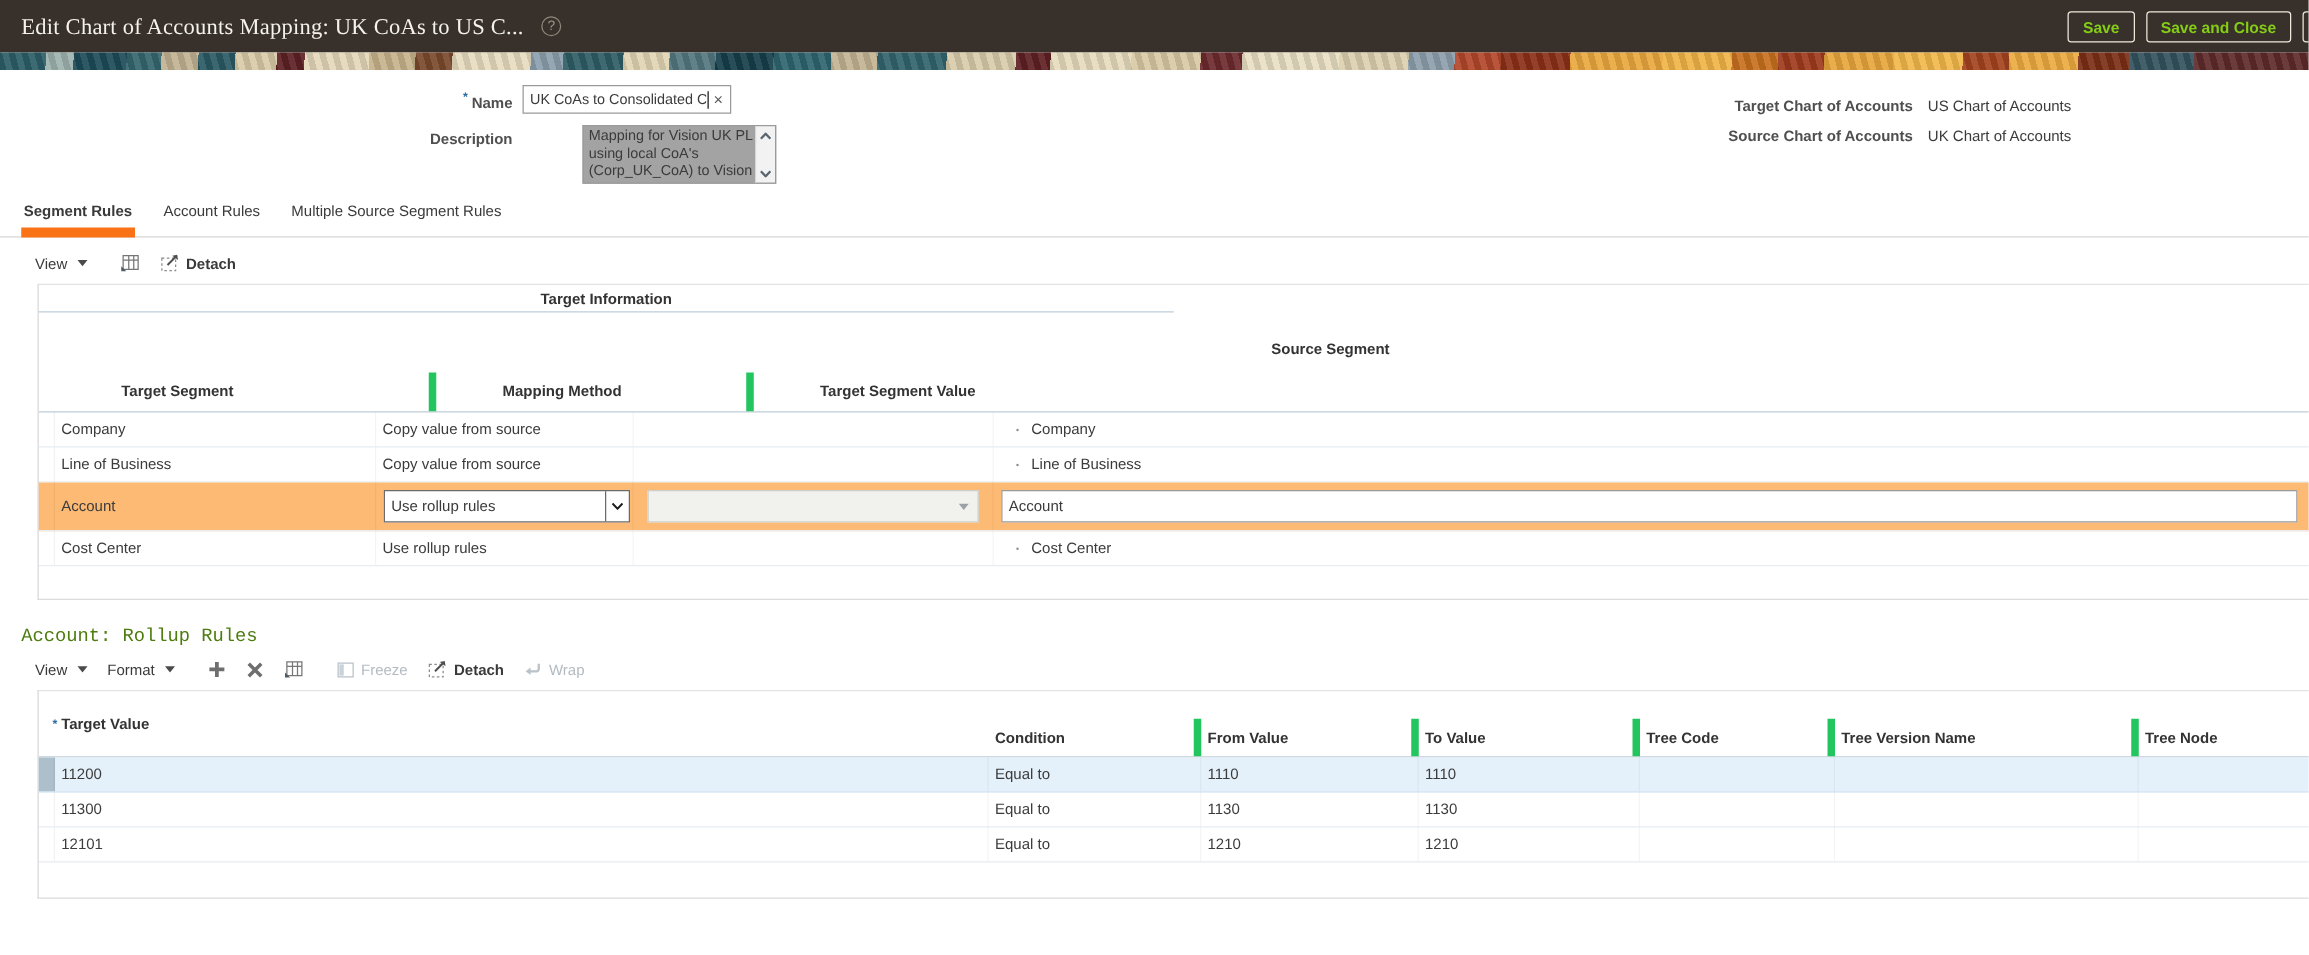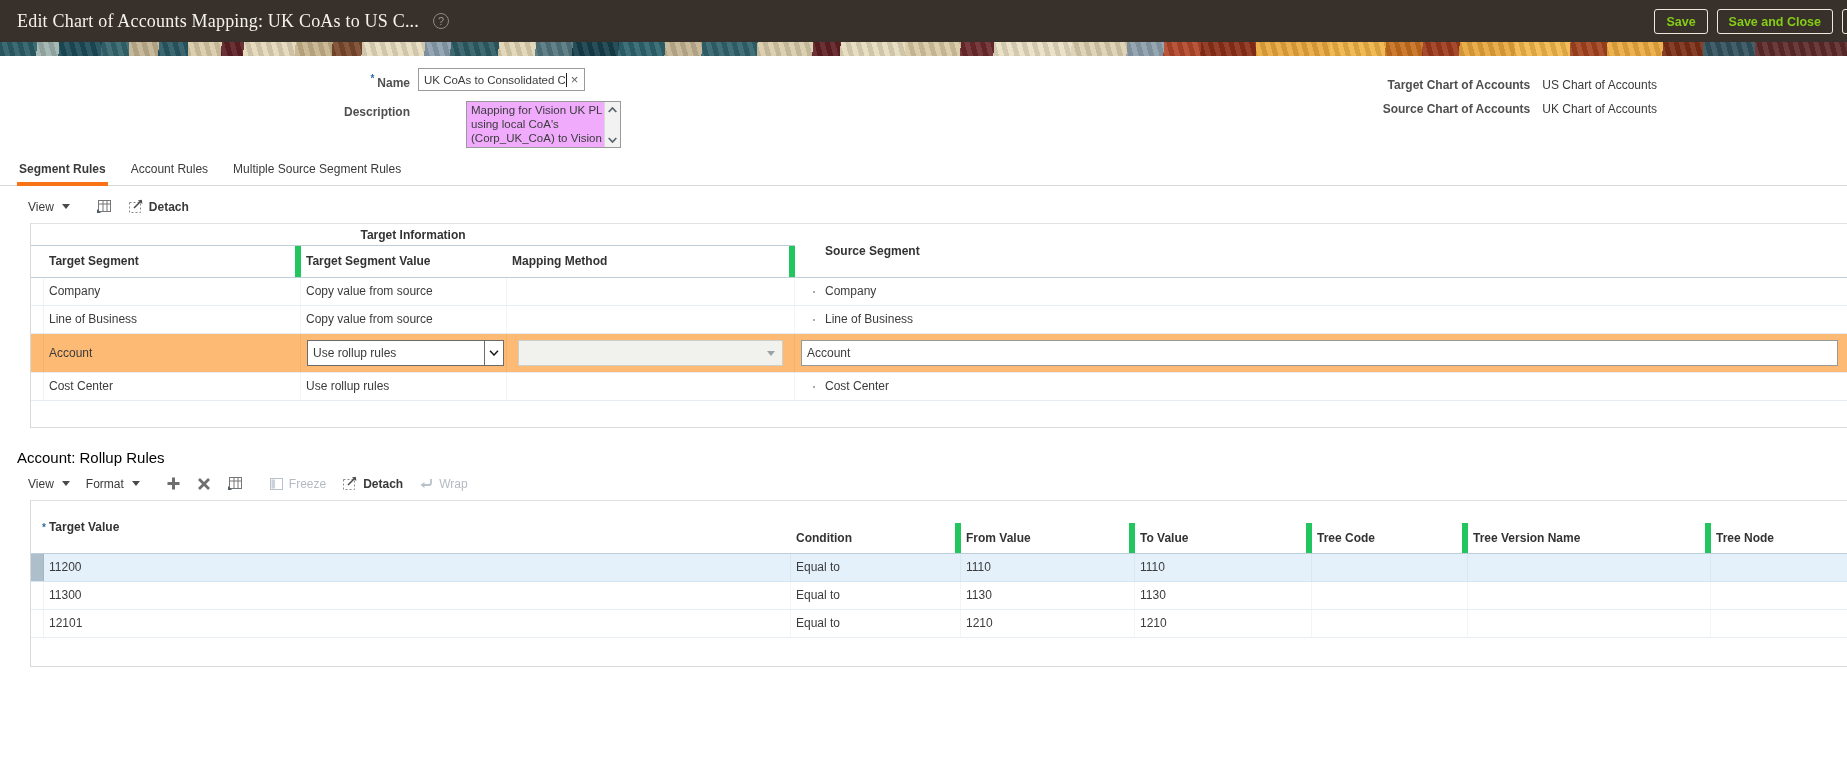--- a/index.html
+++ b/index.html
@@ -39,34 +39,34 @@
   .f-row { display:grid; grid-template-columns:410px 1fr; align-items:flex-start; }
   .f-row.name { margin-top:12px; }
   .f-row.desc { margin-top:7px;gap:48px; }
   .f-label { text-align:right; color:#4f4f4f; font-weight:bold; line-height:22px; white-space:nowrap; }
   .req { color:#2d6ca2; font-weight:bold; font-size:10px; vertical-align:super; margin-right:3px; }
   .text-input { position:relative; margin-left:8px; width:167px; height:23px; border:1px solid #9a9a9a; background:#fff;
     display:flex; align-items:center; padding:0 17px 0 5px; cursor:text; }
   .text-input .val { font-size:11.5px; white-space:nowrap; overflow:hidden; }
   .caret-bar { width:1px; height:14px; background:#1a1a1a; margin-left:1px; flex:none; }
   .clear-x { position:absolute; right:3px; top:3px; width:13px; height:15px; color:#5d5d5d; font-size:13px; line-height:15px; text-align:center; cursor:pointer; }
-  .ta-box { position:relative; margin-left:8px; width:155px; height:47px; border:1px solid #9a9a9a; background:#f0abfc; cursor:text; }
+  .ta-box { position:relative; margin-left:8px; width:155px; height:47px; border:1px solid #9a9a9a; background:#a3a3a3; cursor:text; }
   .ta-text { position:absolute; left:4px; top:1px; right:17px; bottom:1px; white-space:pre-line; font-size:11.5px; line-height:14px; overflow:hidden; }
   .ta-scroll { position:absolute; right:0; top:0; bottom:0; width:16px; background:#f2f2f2; border-left:1px solid #d9d9d9;
     display:flex; flex-direction:column; justify-content:space-between; }
   .ta-arrow { height:15px; display:flex; align-items:center; justify-content:center; cursor:pointer; }
 
   .summary { position:absolute; top:10px; right:190px; display:grid; grid-template-columns:auto auto; column-gap:12px; row-gap:10px; }
   .summary .s-label { text-align:right; color:#4f4f4f; font-weight:bold; white-space:nowrap; }
   .summary .s-value { color:#3b3b3b; white-space:nowrap; }
 
   
   .tabbar { margin-top:2px; padding-left:17px; border-bottom:1px solid #d8d8d8; display:flex; }
   .tab { padding:0 2px 6px 2px; margin-right:21px; color:#3a3a3a; cursor:pointer; white-space:nowrap; }
-  .tab.active { font-weight:bold; border-bottom:4px solid #f97316; margin-bottom:-1px; }
+  .tab.active { font-weight:bold; border-bottom:8px solid #f97316; margin-bottom:-1px; }
 
   
   .toolbar { display:flex; align-items:center; padding:13px 0 9px 28px; }
   .tool { display:flex; align-items:center; gap:5px; color:#3a3a3a; cursor:pointer; white-space:nowrap; }
   .tool.bold-label { font-weight:bold; }
   .tool.disabled { color:#b3bbc1; cursor:default; }
   .caret-down { width:0; height:0; border-left:4px solid transparent; border-right:4px solid transparent; border-top:5px solid #4a4a4a; margin-left:3px; }
   .sep { width:26px; }
   .sep-sm { width:16px; }
   .icon-btn { display:flex; align-items:center; cursor:pointer; }
@@ -79,21 +79,21 @@
   .group-cell { grid-row:1; text-align:center; line-height:22px; border-bottom:1px solid #bfcdd8; }
   .t1 .group-cell { grid-column:1/5; }
   .t2 .group-cell { grid-column:3/9; }
   .span-head { display:flex; align-items:center; }
   .t1 .span-head { grid-column:5; grid-row:1/3; padding-left:30px; }
   .t2 .span-head { grid-column:1/3; grid-row:1/3; padding-left:11px; }
   .h-label { line-height:31px; padding-left:5px; border-right:6px solid #22c55e; white-space:nowrap; overflow:hidden; }
   .h-label.no-r { border-right:none; }
   .t1 .hrow, .t2 .hrow { grid-row:2; }
   .thead-grid { border-bottom:1px solid #bfcdd8; }
-  .t1 .thead-grid { grid-template-rows:22px 31px; }
+  .t1 .thead-grid { grid-template-rows:22px 31px;gap:48px; }
   .t2 .thead-grid { grid-template-rows:22px 30px; }
 
   .drow { border-bottom:1px solid #e7edf2; cursor:pointer; }
   .drow .cell { line-height:27px; padding-left:5px; border-right:1px solid rgba(0,0,0,.045); white-space:nowrap; overflow:hidden; }
   .drow .cell.no-r { border-right:none; }
   .drow .gutter { border-right:1px solid rgba(0,0,0,.05); }
   .drow.sel-y { background:#fdba74; }
   .drow.sel-b { background:#e4f1fb; border-bottom:1px solid #d5e5f2; }
   .drow.sel-b .gutter { background:#aebfcc; }
   .dot-cell { padding-left:18px !important; }
@@ -105,21 +105,21 @@
   .drow.tall .cell { line-height:38px; }
   .ctl-wrap { display:flex; align-items:center; height:38px; }
   .fake-select { margin-left:1px; width:197px; height:26px; border:1px solid #6b6b6b; background:#fff; display:flex; align-items:stretch; cursor:pointer; }
   .fake-select .sv { flex:1; padding:0 5px; line-height:24px; white-space:nowrap; overflow:hidden; }
   .fake-select .sa { width:19px; border-left:1px solid #6b6b6b; display:flex; align-items:center; justify-content:center; }
   .fake-combo { margin-left:6px; width:265px; height:26px; background:#f1f1ee; border:1px solid #cfcfc9; display:flex; align-items:center; justify-content:flex-end; padding-right:7px; }
   .tri-grey { width:0; height:0; border-left:4px solid transparent; border-right:4px solid transparent; border-top:5px solid #9aa1a7; }
   .cell-input { margin-left:1px; width:calc(100% - 10px); height:26px; border:1px solid #999; background:#fff; line-height:24px; padding-left:5px; cursor:text; }
 
   
-  .section-title { margin:19px 0 0 17px; font-size:15px; color:#000000; line-height:22px; }
+  .section-title { margin:19px 0 0 17px; font-size:15px; color:#4d7c0f; line-height:22px;font-family:Liberation Mono, monospace; }
 
   svg { display:block; }
 </style>
 </head>
 <body>
 
 <div class="topbar">
   <span class="page-title">Edit Chart of Accounts Mapping: UK CoAs to US C...</span>
   <span class="help-badge">?</span>
   <div class="topbar-buttons">
@@ -204,22 +204,22 @@
     <span>Detach</span>
   </div>
 </div>
 
 <div class="otable t1">
   <div class="t1-cols thead thead-grid" style="display:grid;">
     <div class="group-cell">Target Information</div>
     <div class="span-head">Source Segment</div>
     <div class="hrow" style="grid-column:1;"></div>
     <div class="hrow h-label">Target Segment</div>
+    <div class="hrow h-label">Mapping Method</div>
     <div class="hrow h-label no-r">Target Segment Value</div>
-    <div class="hrow h-label">Mapping Method</div>
   </div>
 
   <div class="t1-cols drow">
     <div class="gutter"></div>
     <div class="cell">Company</div>
     <div class="cell">Copy value from source</div>
     <div class="cell"></div>
     <div class="cell no-r dot-cell">Company</div>
   </div>
 

